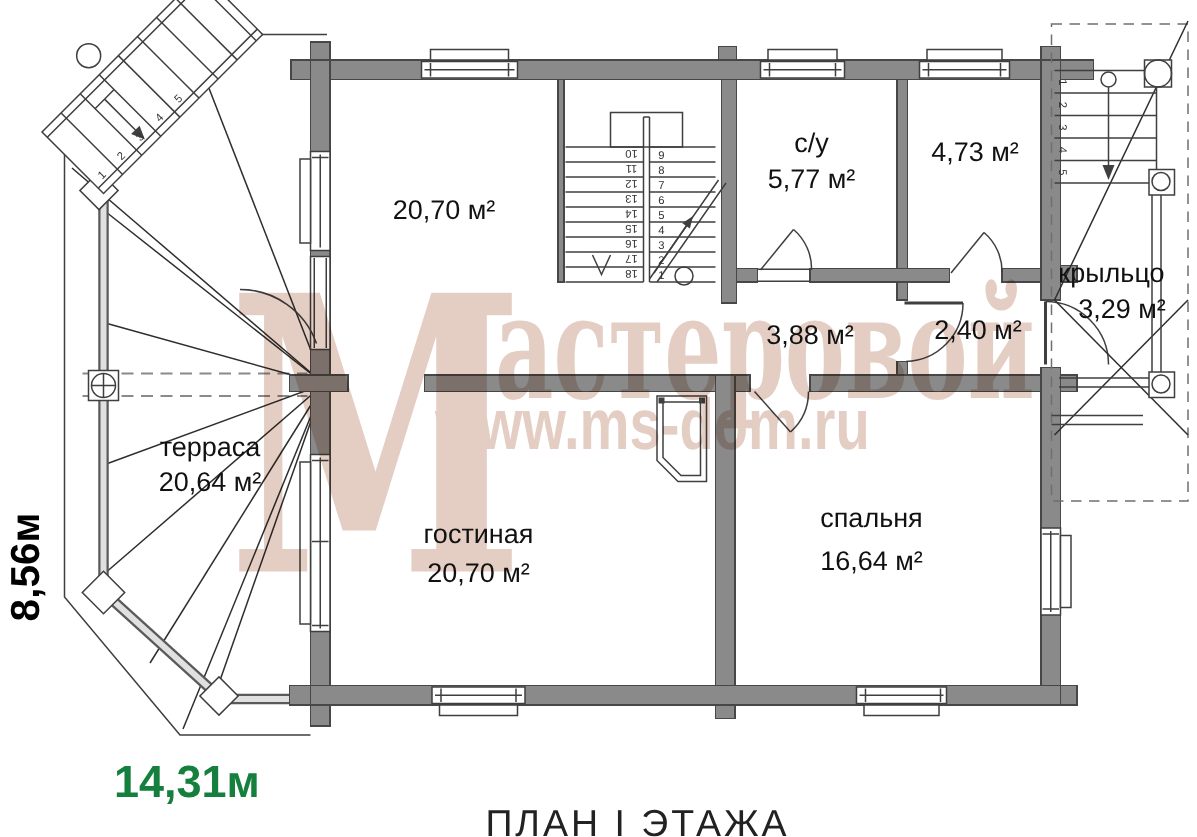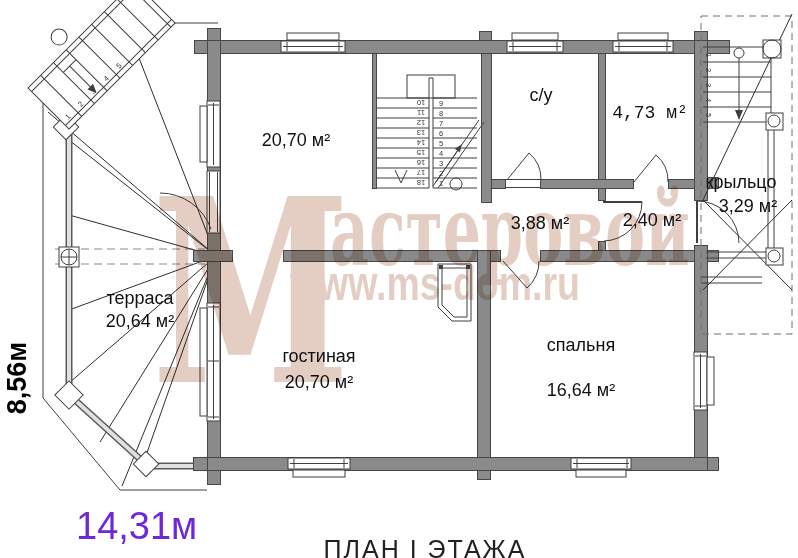--- a/index.html
+++ b/index.html
@@ -17,21 +17,21 @@
   .stnum{font-family:"Liberation Sans",sans-serif;font-size:7.5px;fill:#333;text-anchor:middle;}
   
   .wm{position:absolute;left:0;top:0;width:798px;height:558px;pointer-events:none;
       mix-blend-mode:multiply;opacity:.5;color:#c99d8a;}
   .wm div{position:absolute;line-height:1;transform-origin:0 0;white-space:nowrap;}
   .wm-letter{left:152px;top:165px;font:bold 255px "DejaVu Serif",serif;transform:scaleX(.70);}
   .wm-word{left:330px;top:183px;font:bold 97px "DejaVu Serif",serif;transform:scaleX(.62);}
   .wm-url{left:290px;top:260px;font:bold 48px "Liberation Sans",sans-serif;transform:scaleX(.78);}
   
   .lbl{position:absolute;color:#111;font-size:18px;text-align:center;white-space:nowrap;}
-  .dimW{position:absolute;left:76px;top:505px;font-size:38px;font-weight:normal;color:#6d28d9;}
+  .dimW{position:absolute;left:76px;top:505px;font-size:30px;font-weight:bold;color:#15803d;}
   .dimH{position:absolute;left:-38px;top:363px;width:110px;height:30px;text-align:center;
         font-size:27px;font-weight:bold;color:#000;transform:rotate(-90deg);}
   .title{position:absolute;left:270px;top:535px;width:310px;text-align:center;
          font-size:25px;color:#222;letter-spacing:2px;}
 </style>
 </head>
 <body>
 
 <div class="canvas">
 
@@ -293,27 +293,28 @@
 
 <div class="lbl" style="left:216px;top:127px;width:160px;">
   <div style="margin-top:3px;">20,70 м²</div>
 </div>
 <div class="lbl" style="left:239px;top:346px;width:160px;">
   <div>гостиная</div>
   <div style="margin-top:5px;">20,70 м²</div>
 </div>
 <div class="lbl" style="left:501px;top:335px;width:160px;text-align:center;">
   <div>спальня</div>
-  <div style="margin-top:24px;">16,64 м²</div>
+  <div style="margin-top:8px;">16,64 м²</div>
 </div>
 <div class="lbl" style="left:481px;top:85px;width:120px;">
   <div>с/у</div>
+  <div style="margin-top:3px;">5,77 м²</div>
 </div>
 <div class="lbl" style="left:590px;top:88px;width:120px;">
-  <div style="margin-top:15px;font-family:Liberation Mono, monospace;">4,73 м²</div>
+  <div style="margin-top:3px;">4,73 м²</div>
 </div>
 <div class="lbl" style="left:681px;top:172px;width:120px;">
   <div>крыльцо</div>
   <div style="margin-top:3px;margin-left:14px;">3,29 м²</div>
 </div>
 <div class="lbl" style="left:60px;top:288px;width:160px;">
   <div>терраса</div>
   <div style="margin-top:2px;">20,64 м²</div>
 </div>
 <div class="lbl" style="left:480px;top:213px;width:120px;">

